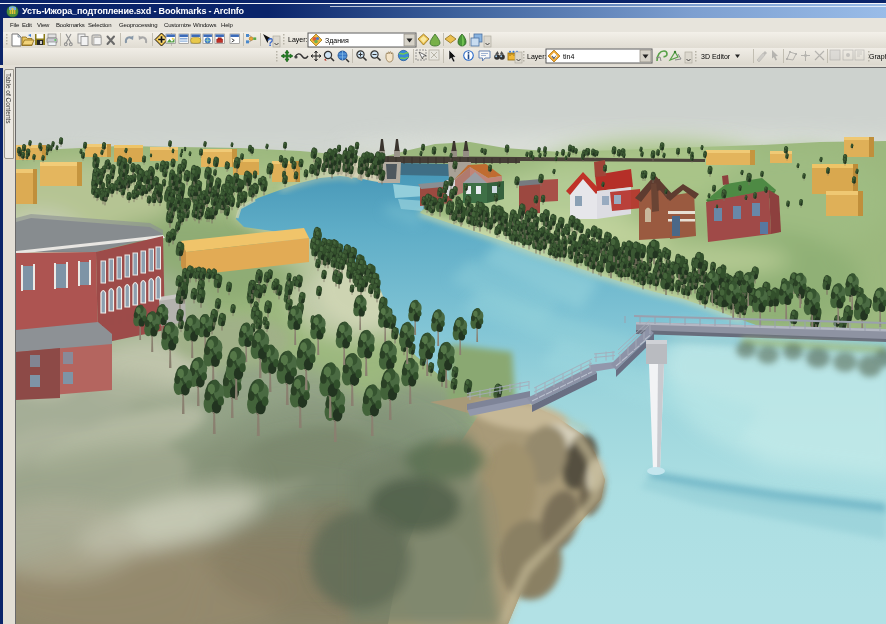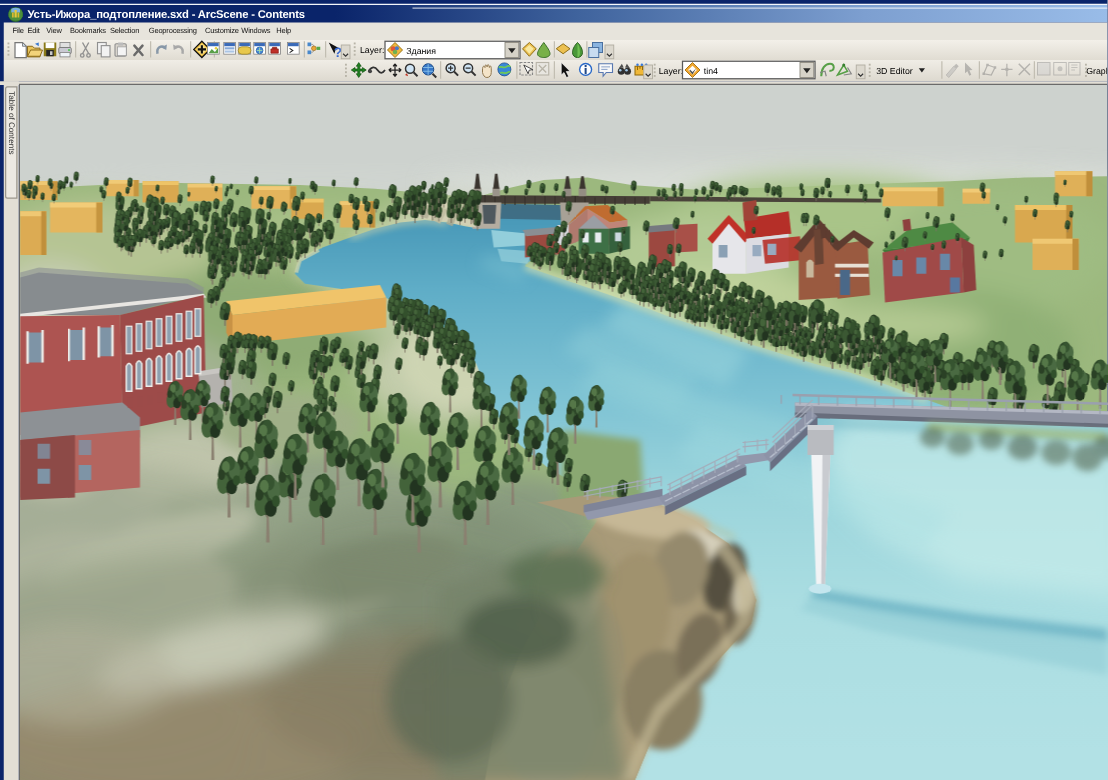--- a/index.html
+++ b/index.html
@@ -13,21 +13,21 @@
 #tb2{left:3px;top:48px;width:883px;height:17px;background:linear-gradient(180deg,#f0ede6,#ddd9cf)}
 #bstrip{left:0;top:65px;width:886px;height:3px;background:#e2ded5}
 #lstrip{left:3px;top:65px;width:12px;height:559px;background:#e2ded5}
 #toctab{left:4px;top:69px;width:10px;height:90px;background:#ece9e2;border:1px solid #9a968c;border-radius:2px 0 0 2px}
 #toctab span{position:absolute;left:0px;top:3px;font-size:6.5px;color:#333;white-space:nowrap;writing-mode:vertical-rl}
 #vpborder{left:15px;top:67px;width:871px;height:557px;background:#6a6a6a}
 #scene{left:16px;top:68px;width:870px;height:556px}
 </style></head><body>
 <div class="abs" id="whiteline"></div>
 <div class="abs" id="title">
-    <div class="txt">Усть-Ижора_подтопление.sxd - ArcScene - Contents</div>
+    <div class="txt">Усть-Ижора_подтопление.sxd - Bookmarks - ArcInfo</div>
 <svg class="abs" style="left:3px;top:1px" width="13" height="13" viewBox="0 0 13 13">
       <circle cx="6.5" cy="6.5" r="6" fill="#2e6b2e"></circle>
       <path d="M1 8 A6 6 0 0 0 12 8 L12 5 A6 6 0 0 0 1 5 Z" fill="#4d8f3c"></path>
       <path d="M3 2 C5 1 8 1 10 2 L10 5 3 5 Z" fill="#7ab0e0"></path>
       <rect x="5.6" y="3" width="1.8" height="6" fill="#e8c83c"></rect>
       <rect x="3.6" y="5" width="1.4" height="4" fill="#d8b830"></rect>
       <rect x="8" y="5" width="1.4" height="4" fill="#d8b830"></rect>
     </svg>
 </div>
 <div class="abs" id="tline"></div>

